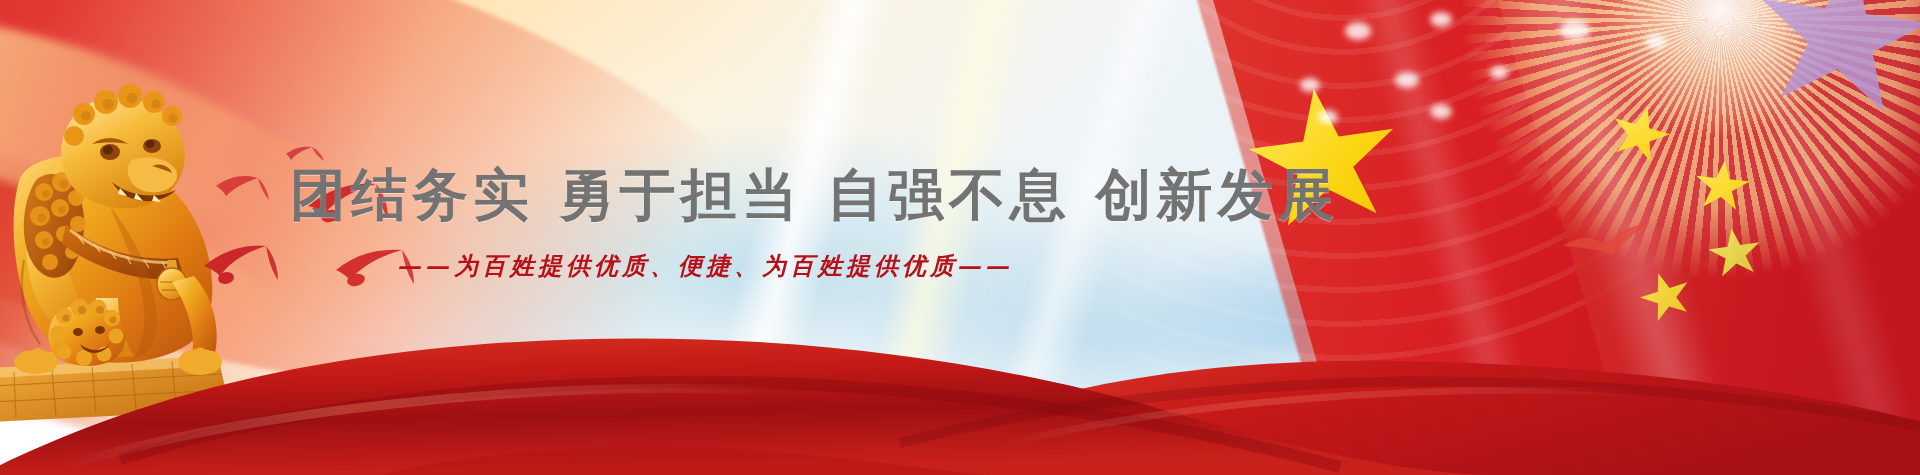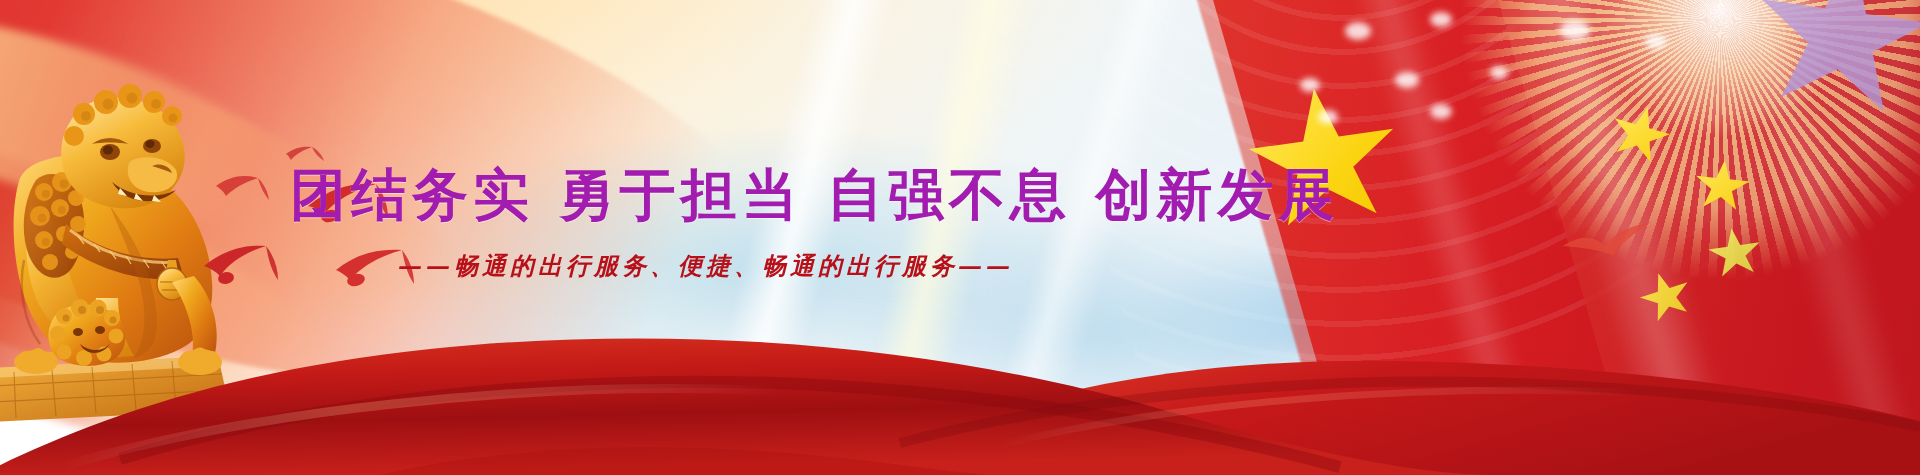--- a/index.html
+++ b/index.html
@@ -157,21 +157,21 @@
   
   .doves{position:absolute;left:190px;top:140px;width:250px;height:160px;}
   .doves svg{display:block;width:100%;height:100%;}
   .doves-right{position:absolute;right:245px;top:200px;width:120px;height:90px;opacity:.9;}
   .doves-right svg{display:block;width:100%;height:100%;}
 
   
   .headline{
     position:absolute;left:290px;top:158px;
     font-family:"DejaVu Serif","Liberation Serif",serif;
-    font-size:56px;font-weight:700;color:#a21caf;
+    font-size:56px;font-weight:700;color:#737373;
     letter-spacing:5px;white-space:nowrap;
     text-shadow:0 1px 0 rgba(255,255,255,0.45);
   }
   .subtitle{
     position:absolute;left:398px;top:250px;
     font-family:"DejaVu Serif","Liberation Serif",serif;
     font-size:24px;font-weight:700;color:#b81019;
     letter-spacing:4px;white-space:nowrap;font-style:italic;
   }
 
@@ -408,21 +408,21 @@
       <g fill="#d43030">
         <path d="M146 130 C166 114 188 108 212 110 C190 116 172 126 160 140 C155 135 151 132 146 130 Z"></path>
         <path d="M212 110 C220 120 224 132 224 144 C216 132 214 120 212 110 Z" opacity=".9"></path>
         <ellipse cx="166" cy="140" rx="9" ry="6" transform="rotate(-14 166 140)"></ellipse>
       </g>
     </svg>
   </div>
 
   <div class="headline">团结务实  勇于担当  自强不息  创新发展</div>
 
-  <div class="subtitle">——畅通的出行服务、便捷、畅通的出行服务——</div>
+  <div class="subtitle">——为百姓提供优质、便捷、为百姓提供优质——</div>
 
   <div class="silk">
     <svg viewBox="0 0 1920 230" preserveAspectRatio="none" xmlns="http://www.w3.org/2000/svg">
       <defs>
         <linearGradient id="silkA" x1="0" y1="0" x2="0.25" y2="1">
           <stop offset="0%" stop-color="#d6311f"></stop>
           <stop offset="30%" stop-color="#c41a17"></stop>
           <stop offset="62%" stop-color="#9e0f12"></stop>
           <stop offset="100%" stop-color="#c8201b"></stop>
         </linearGradient>

